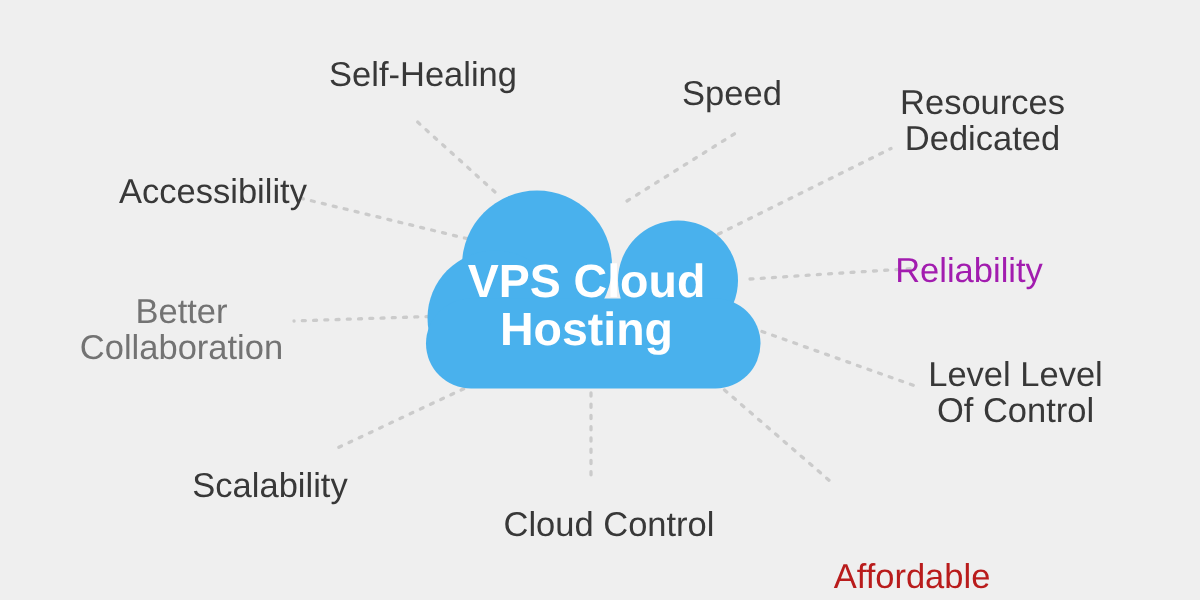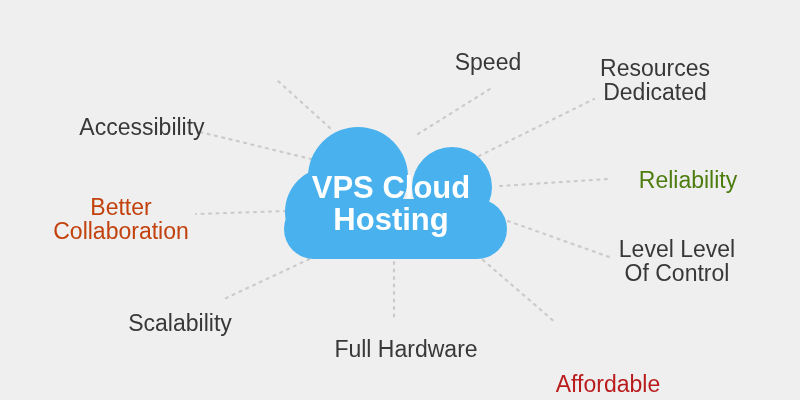--- a/index.html
+++ b/index.html
@@ -69,45 +69,46 @@
       <circle class="cloud-part" cx="358" cy="177" r="50" fill="#49b1ed"></circle>
       <circle class="cloud-part" cx="330" cy="212" r="45" fill="#49b1ed"></circle>
       <circle class="cloud-part" cx="452" cy="187" r="40" fill="#49b1ed"></circle>
       <rect class="cloud-part" x="284" y="199" width="223" height="60" rx="30" fill="#49b1ed"></rect>
       <text class="cloud-text" x="391" y="198" fill="#ffffff">VPS Cloud</text>
       <text class="cloud-text" x="391" y="230" fill="#ffffff">Hosting</text>
     </g>
   </svg>
   <div id="labels">
       <div class="feature-label" style="left: 282px; top: 49px; color: rgb(56, 56, 56);">
+        <div>Self-Healing</div>
       </div>
       <div class="feature-label" style="left: 488px; top: 62px; color: rgb(56, 56, 56);">
         <div>Speed</div>
       </div>
       <div class="feature-label" style="left: 655px; top: 80px; color: rgb(56, 56, 56);">
         <div>Resources</div>
         <div>Dedicated</div>
       </div>
       <div class="feature-label" style="left: 142px; top: 127px; color: rgb(56, 56, 56);">
         <div>Accessibility</div>
       </div>
-      <div class="feature-label" style="left: 688px; top: 180px; color: #4d7c0f;">
+      <div class="feature-label" style="left: 646px; top: 180px; color: #a21caf;">
         <div>Reliability</div>
       </div>
-      <div class="feature-label" style="left: 121px; top: 219px; color: #c2410c;">
+      <div class="feature-label" style="left: 121px; top: 219px; color: #737373;">
         <div>Better</div>
         <div>Collaboration</div>
       </div>
       <div class="feature-label" style="left: 677px; top: 261px; color: rgb(56, 56, 56);">
         <div>Level Level</div>
         <div>Of Control</div>
       </div>
       <div class="feature-label" style="left: 180px; top: 323px; color: rgb(56, 56, 56);">
         <div>Scalability</div>
       </div>
       <div class="feature-label" style="left: 406px; top: 349px; color: rgb(56, 56, 56);">
-        <div>Full Hardware</div>
+        <div>Cloud Control</div>
       </div>
       <div class="feature-label" style="left: 608px; top: 344px; color: #b91c1c; margin-top: 40px;">
         <div>Affordable</div>
       </div>
     </div>
 </div>
 
 </body></html>

